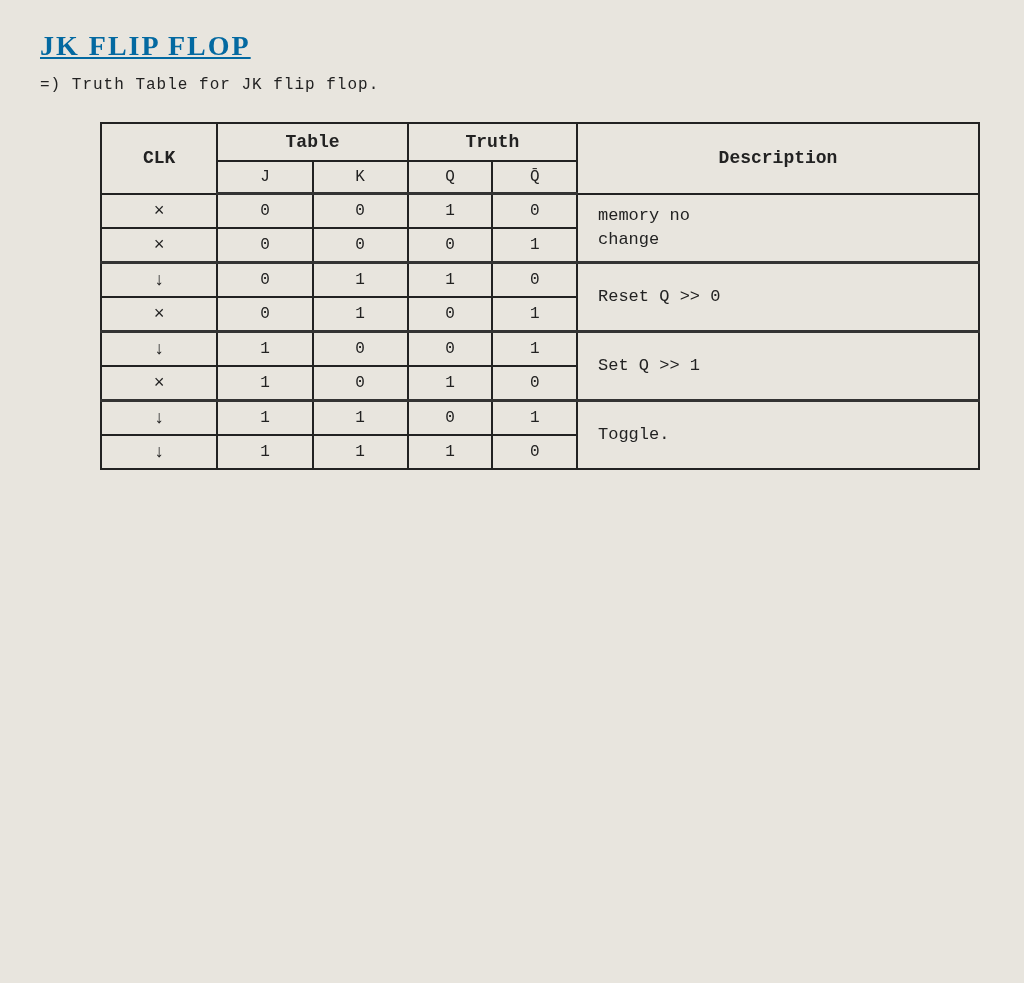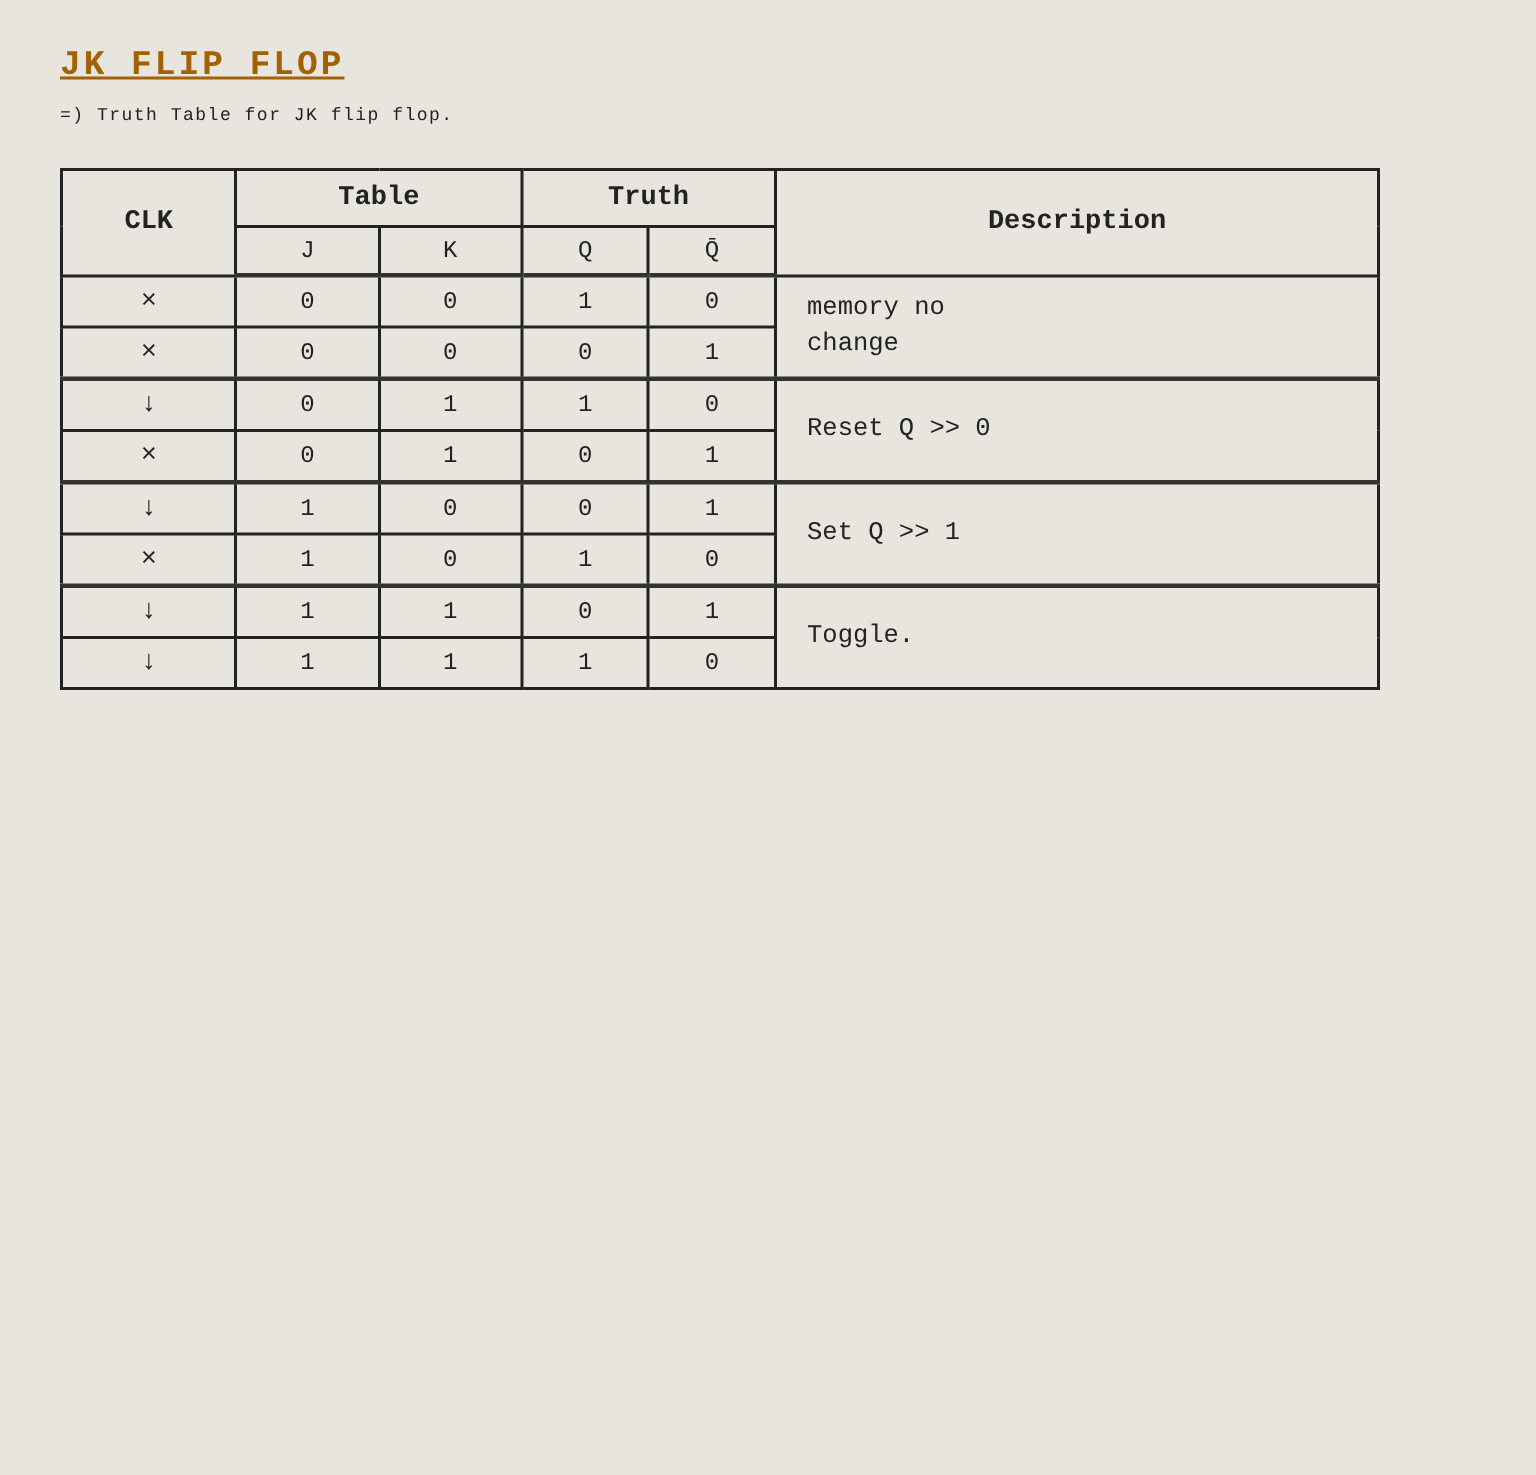--- a/index.html
+++ b/index.html
@@ -19,38 +19,39 @@
       height: 100%;
       padding: 30px 40px;
       position: relative;
     }
 
     .title-section {
       margin-bottom: 18px;
     }
 
     .main-title {
-      font-size: 23px;
+      font-size: 28px;
       font-weight: bold;
       letter-spacing: 2px;
       text-decoration: underline;
-      color: #a16207;
-      font-family: Liberation Mono, monospace;
+      color: #0369a1;
+      font-family: Liberation Serif, serif;
     }
 
     .subtitle {
-      font-size: 12px;
+      font-size: 16px;
       color: #222;
       margin-top: 14px;
       font-family: 'Courier New', monospace;
       letter-spacing: 1px;
     }
 
     .table-wrapper {
       margin-top: 28px;
+      margin-left: 60px;
       margin-right: 20px;
     }
 
     table {
       border-collapse: collapse;
       width: 880px;
       background: transparent;
     }
 
     table, th, td {

